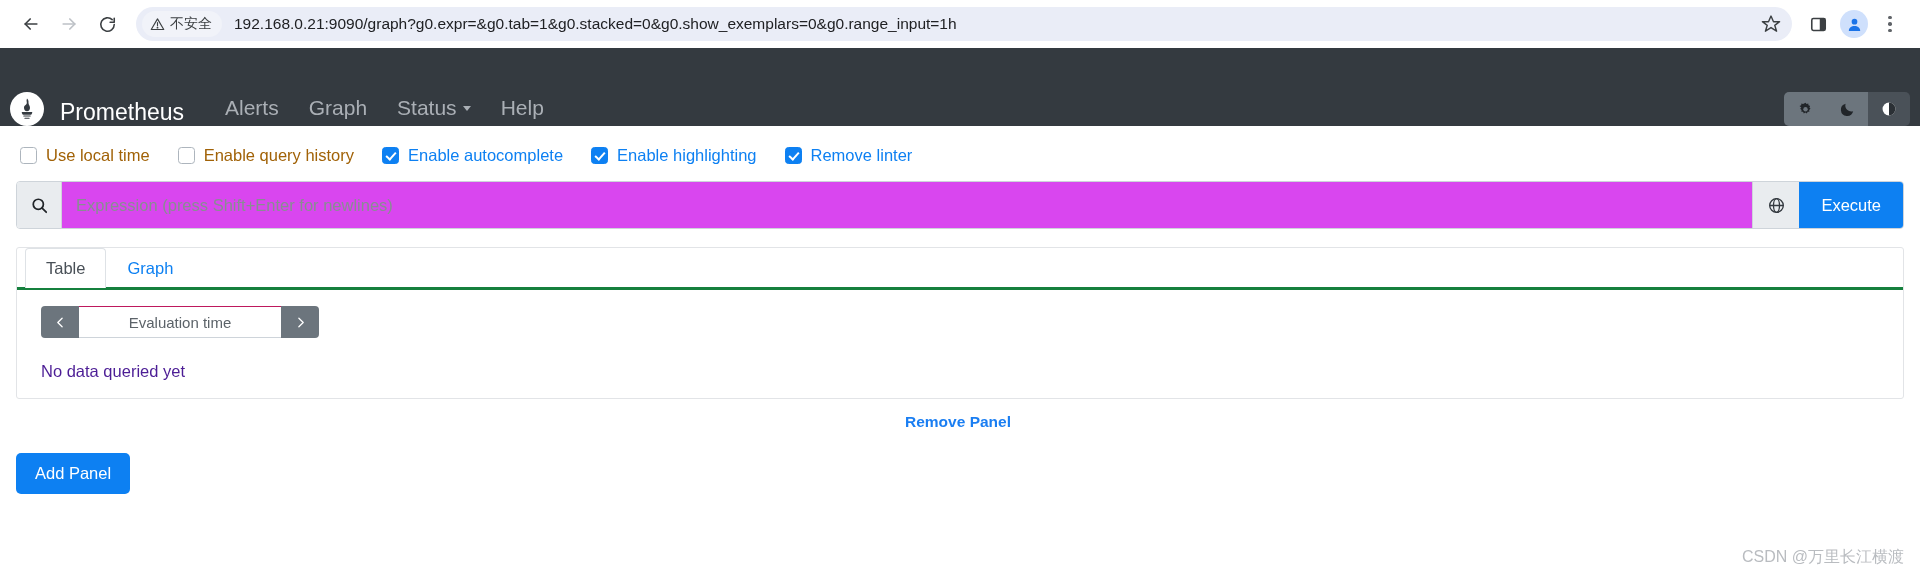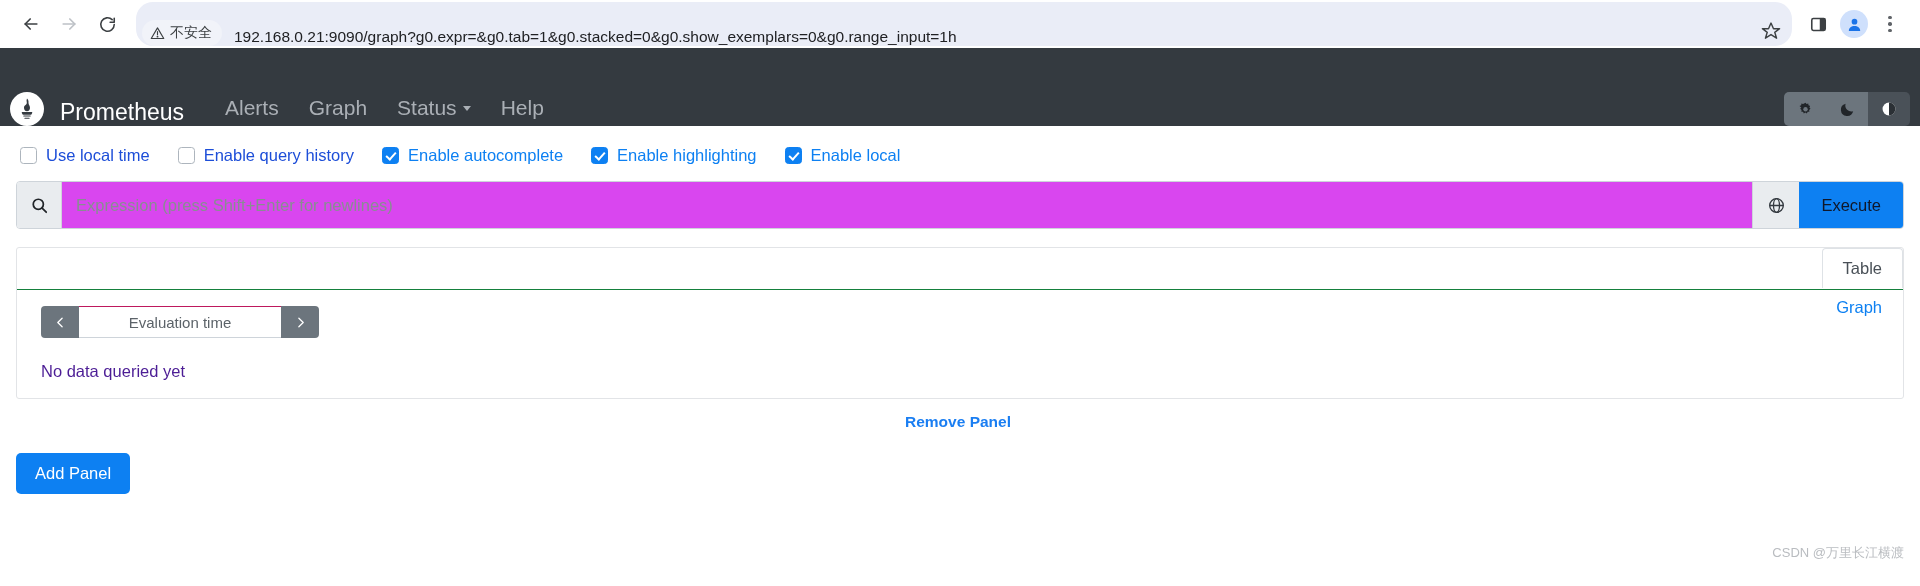--- a/index.html
+++ b/index.html
@@ -33,25 +33,25 @@
     justify-content: center;
     border-radius: 50%;
     flex: 0 0 auto;
     margin-right: 4px;
     cursor: pointer;
   }
   .nav-btn svg { display: block; }
 
   .omnibox {
     flex: 1 1 auto;
-    height: 44px;
+    height: 34px;
     background: #eaedf7;
     border-radius: 17px;
     display: flex;
-    align-items: flex-end;
+    align-items: center;
     margin-left: 8px;
     margin-right: 10px;
     padding: 0 6px 0 4px;
     box-sizing: border-box;
     min-width: 0;
   }
   .security-chip {
     display: flex;
     align-items: center;
     gap: 5px;
@@ -231,21 +231,21 @@
     left: 5px;
     top: 2px;
     width: 4px;
     height: 8px;
     border: solid #ffffff;
     border-width: 0 2px 2px 0;
     transform: rotate(42deg);
   }
   .cb-label {
     font-size: 16.5px;
-    color: #1d4ed8;
+    color: #a16207;
     white-space: nowrap;
   }
   .cb-item.checked .cb-label { color: #0d80f2; }
 
   
   .expr-row {
     display: flex;
     align-items: stretch;
     height: 46px;
     margin: 4px 0 0 0;
@@ -280,21 +280,21 @@
     background: #e9ecef;
     border-left: 1px solid #ced4da;
     display: flex;
     align-items: center;
     justify-content: center;
     flex: 0 0 auto;
     cursor: pointer;
   }
   .expr-exec {
     background: #0d80f2;
-    color: #0f172a;
+    color: #ffffff;
     font-size: 16.5px;
     border: none;
     padding: 0 22px;
     cursor: pointer;
     font-family: "Liberation Sans", sans-serif;
     flex: 0 0 auto;
   }
 
   
   .panel {
@@ -304,24 +304,23 @@
     background: #ffffff;
     padding: 0;
     box-sizing: border-box;
     height: 152px;
     position: relative;
   }
   .tabs {
     display: flex;
     align-items: flex-end;
     height: 42px;
-    border-bottom: 1px solid #15803d;
+    border-bottom: 3px solid #15803d;
     padding-left: 8px;
     box-sizing: border-box;
-    flex-direction: column;
   }
   .tab {
     font-size: 16.5px;
     padding: 9px 20px;
     cursor: pointer;
     border: 1px solid transparent;
     border-bottom: none;
     border-radius: 4px 4px 0 0;
     margin-bottom: -1px;
     line-height: 1.3;
@@ -389,22 +388,22 @@
     border-radius: 5px;
     font-size: 16.5px;
     padding: 11px 19px;
     cursor: pointer;
     font-family: "Liberation Sans", sans-serif;
   }
 
   .watermark {
     position: absolute;
     right: 16px;
-    bottom: 24px;
-    font-size: 13px;
+    bottom: 18px;
+    font-size: 16px;
     color: #b9bcc0;
     white-space: nowrap;
     user-select: none;
   }
 </style>
 </head>
 <body>
 
 <div class="browser-bar">
 
@@ -533,21 +532,21 @@
     <label class="cb-item checked">
       <span class="cb-box"></span>
       <span class="cb-label">Enable autocomplete</span>
     </label>
     <label class="cb-item checked">
       <span class="cb-box"></span>
       <span class="cb-label">Enable highlighting</span>
     </label>
     <label class="cb-item checked">
       <span class="cb-box"></span>
-      <span class="cb-label">Enable local</span>
+      <span class="cb-label">Remove linter</span>
     </label>
   </div>
 
   <div class="expr-row">
     <div class="expr-search">
       <svg width="19" height="19" viewBox="0 0 24 24" fill="none" stroke="#212529" stroke-width="2.2" stroke-linecap="round">
         <circle cx="10.5" cy="10.5" r="6.4"></circle>
           <line x1="15.3" y1="15.3" x2="20.5" y2="20.5"></line>
       </svg>
     </div>

